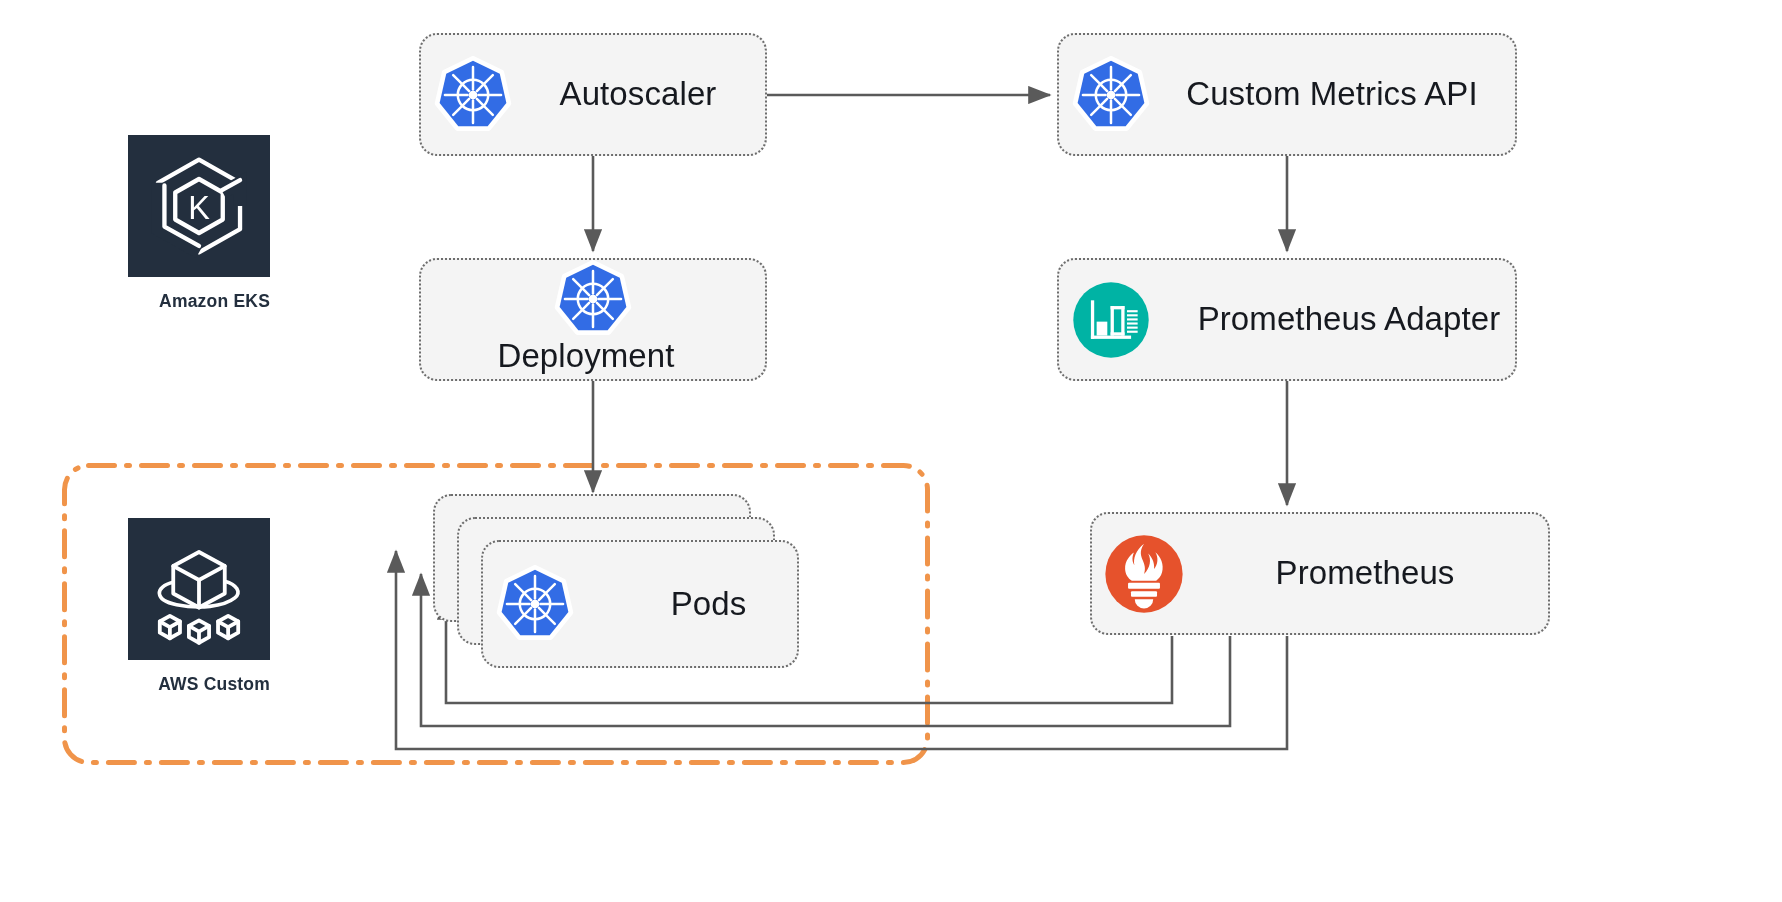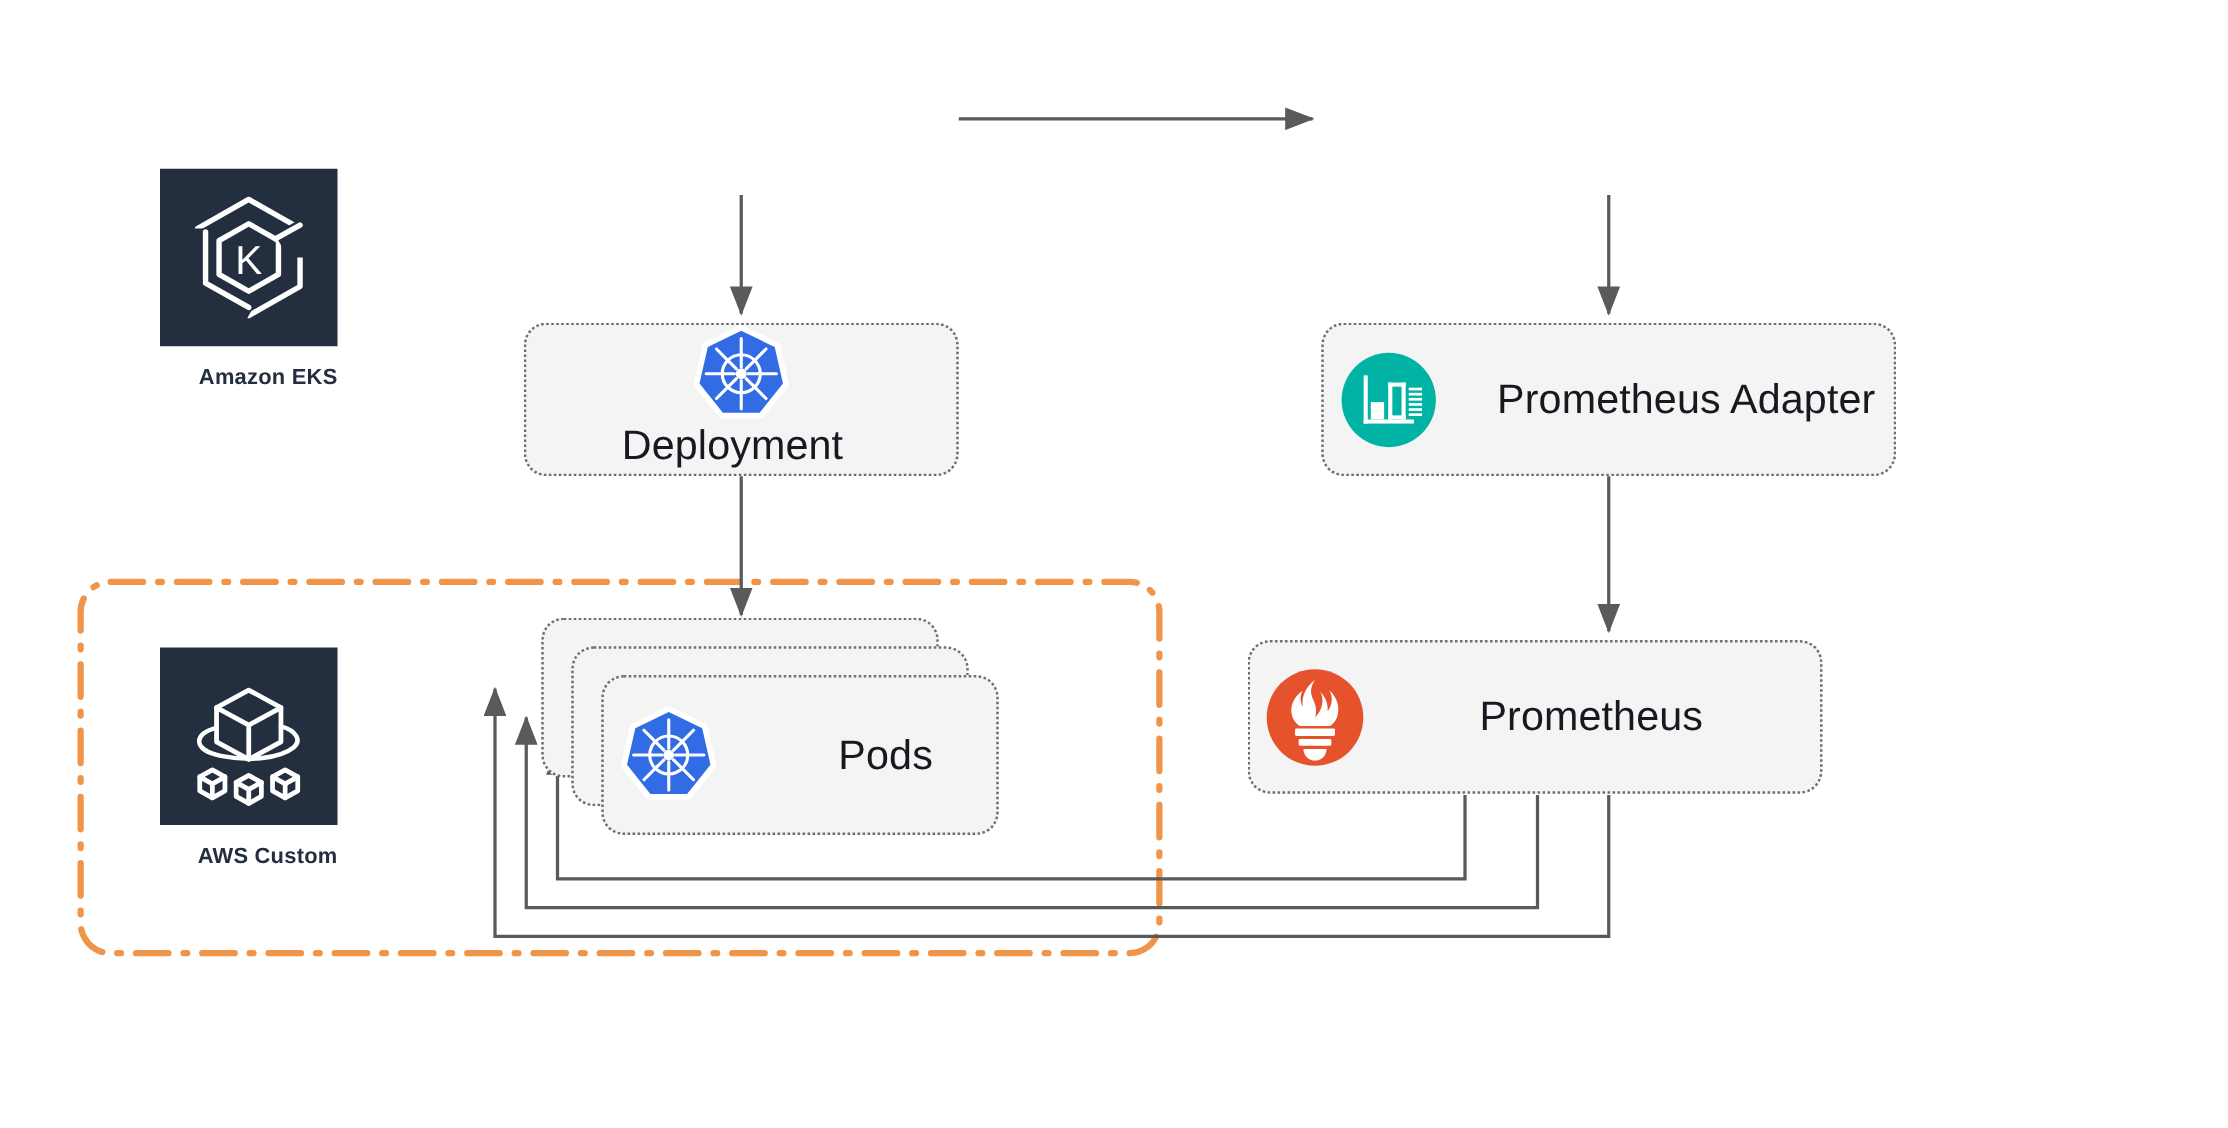--- a/index.html
+++ b/index.html
@@ -244,21 +244,37 @@
 
   <div class="product" style="left:110px; top:518px;">
     <div class="tile">
       <svg class="round-icon" width="112" height="112" viewBox="0 0 100 100">
         <use href="#sym-fargate"></use>
       </svg>
     </div>
     <div class="product-label">AWS Custom</div>
   </div>
 
-
+  <div class="node" style="left:419px; top:33px; width:348px; height:123px;">
+    <div class="node-icon" style="width:104px;">
+      <svg class="k8s-logo" width="78" height="78" viewBox="0 0 100 100">
+          <use href="#sym-k8s"></use>
+        </svg>
+    </div>
+    <div class="node-label">Autoscaler</div>
+  </div>
+
+  <div class="node" style="left:1057px; top:33px; width:460px; height:123px;">
+    <div class="node-icon" style="width:104px;">
+      <svg class="k8s-logo" width="78" height="78" viewBox="0 0 100 100">
+          <use href="#sym-k8s"></use>
+        </svg>
+    </div>
+    <div class="node-label">Custom Metrics API</div>
+  </div>
 
   <div class="node" style="left:419px; top:258px; width:348px; height:123px;flex-direction:column;">
     <div class="node-icon" style="width:104px;">
       <svg class="k8s-logo" width="78" height="78" viewBox="0 0 100 100">
           <use href="#sym-k8s"></use>
         </svg>
     </div>
     <div class="node-label">Deployment</div>
   </div>
 
@@ -275,21 +291,21 @@
   <div class="node ghost2" style="left:457px; top:517px; width:318px; height:128px;"></div>
   <div class="node" style="left:481px; top:540px; width:318px; height:128px;gap:47px;">
     <div class="node-icon" style="width:104px;">
       <svg class="k8s-logo" width="78" height="78" viewBox="0 0 100 100">
           <use href="#sym-k8s"></use>
         </svg>
     </div>
     <div class="node-label">Pods</div>
   </div>
 
-  <div class="node" style="left:998px; top:512px; width:460px; height:123px;">
+  <div class="node" style="left:1090px; top:512px; width:460px; height:123px;">
     <div class="node-icon" style="width:104px;">
       <svg class="round-icon" width="84" height="84" viewBox="0 0 100 100">
           <use href="#sym-prom"></use>
         </svg>
     </div>
     <div class="node-label">Prometheus</div>
   </div>
 
 </div>
 

